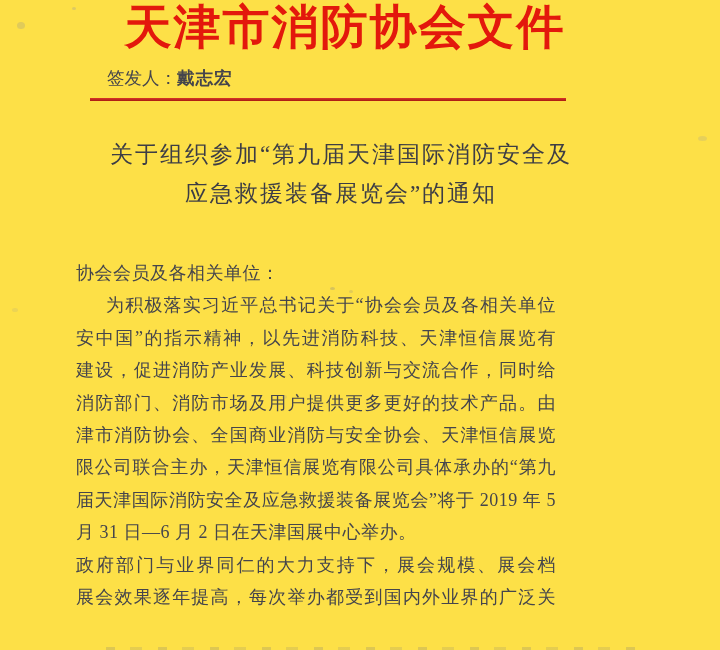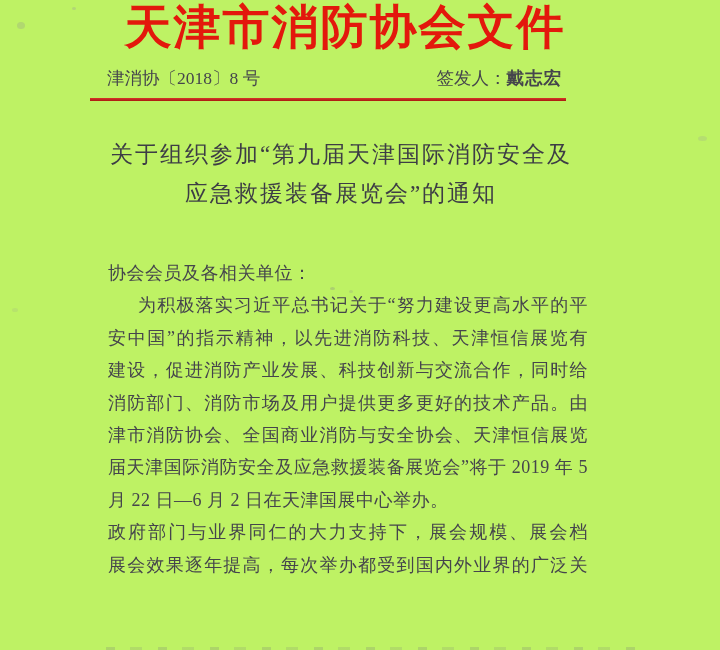--- a/index.html
+++ b/index.html
@@ -1,20 +1,20 @@
 <!DOCTYPE html>
 <html><head>
 <meta charset="utf-8">
 <style>
   html,body{margin:0;padding:0;background:#e9e9e9;}
   .page{
     position:relative;
     width:720px;height:650px;
     margin:0 auto;
-    background:#bef264;
+    background:#fde047;
     overflow:hidden;
     font-family:"Liberation Serif","DejaVu Serif",serif;
     color:#45454c;
   }
   
   .org-title{
     position:absolute;top:0;left:0;width:720px;
     transform:translateX(-15px);
     text-align:center;
     font-size:47px;line-height:54px;
@@ -42,21 +42,21 @@
     position:absolute;top:135px;left:0;width:720px;
     transform:translateX(-19px);
     text-align:center;
     font-size:23px;line-height:39px;
     letter-spacing:2px;
     color:#3d3d45;
     white-space:nowrap;
   }
   
   .body-block{
-    position:absolute;top:257px;left:108px;width:480px;
+    position:absolute;top:257px;left:76px;width:480px;
     font-size:18px;
     letter-spacing:0.5px;
     color:#45454c;
   }
   .line{
     height:32.4px;line-height:32.4px;
     text-align:left;
     overflow:hidden;
   }
   .line.justify{text-align:justify;text-align-last:justify;}
@@ -80,42 +80,42 @@
   .speck.s7{left:12px;top:308px;width:6px;height:4px;background:rgba(150,150,158,.16);}
 </style>
 </head>
 <body>
 
 <div class="page">
 
   <div class="org-title" style="color: rgb(227, 24, 12);">天津市消防协会文件</div>
 
   <div class="meta-row">
-    <span class="doc-number">津消协〔2018〕8 号</span>
     <span>
       <span class="issuer-label">签发人：</span><span class="issuer-name">戴志宏</span>
     </span>
   </div>
 
   <div class="red-rule" style="background: linear-gradient(rgb(216, 53, 42), rgb(168, 27, 16));"></div>
 
   <div class="subject">
     <div>关于组织参加“第九届天津国际消防安全及</div>
     <div>应急救援装备展览会”的通知</div>
   </div>
 
   <div class="body-block">
     <div class="line">协会会员及各相关单位：</div>
-    <div class="line justify indent">为积极落实习近平总书记关于“努力建设更高水平的平</div>
+    <div class="line justify indent">为积极落实习近平总书记关于“协会会员及各相关单位</div>
     <div class="line justify">安中国”的指示精神，以先进消防科技、天津恒信展览有</div>
     <div class="line justify">建设，促进消防产业发展、科技创新与交流合作，同时给各</div>
     <div class="line justify">消防部门、消防市场及用户提供更多更好的技术产品。由天</div>
     <div class="line justify">津市消防协会、全国商业消防与安全协会、天津恒信展览有</div>
+    <div class="line justify">限公司联合主办，天津恒信展览有限公司具体承办的“第九</div>
     <div class="line justify">届天津国际消防安全及应急救援装备展览会”将于 2019 年 5</div>
-    <div class="line">月 22 日—6 月 2 日在天津国展中心举办。</div>
+    <div class="line">月 31 日—6 月 2 日在天津国展中心举办。</div>
     <div class="line justify">政府部门与业界同仁的大力支持下，展会规模、展会档次、</div>
     <div class="line justify">展会效果逐年提高，每次举办都受到国内外业界的广泛关注，</div>
   </div>
 
   <div class="cutoff-strip"></div>
 
   <span class="speck s1"></span>
   <span class="speck s2"></span>
   <span class="speck s3"></span>
   <span class="speck s4"></span>

